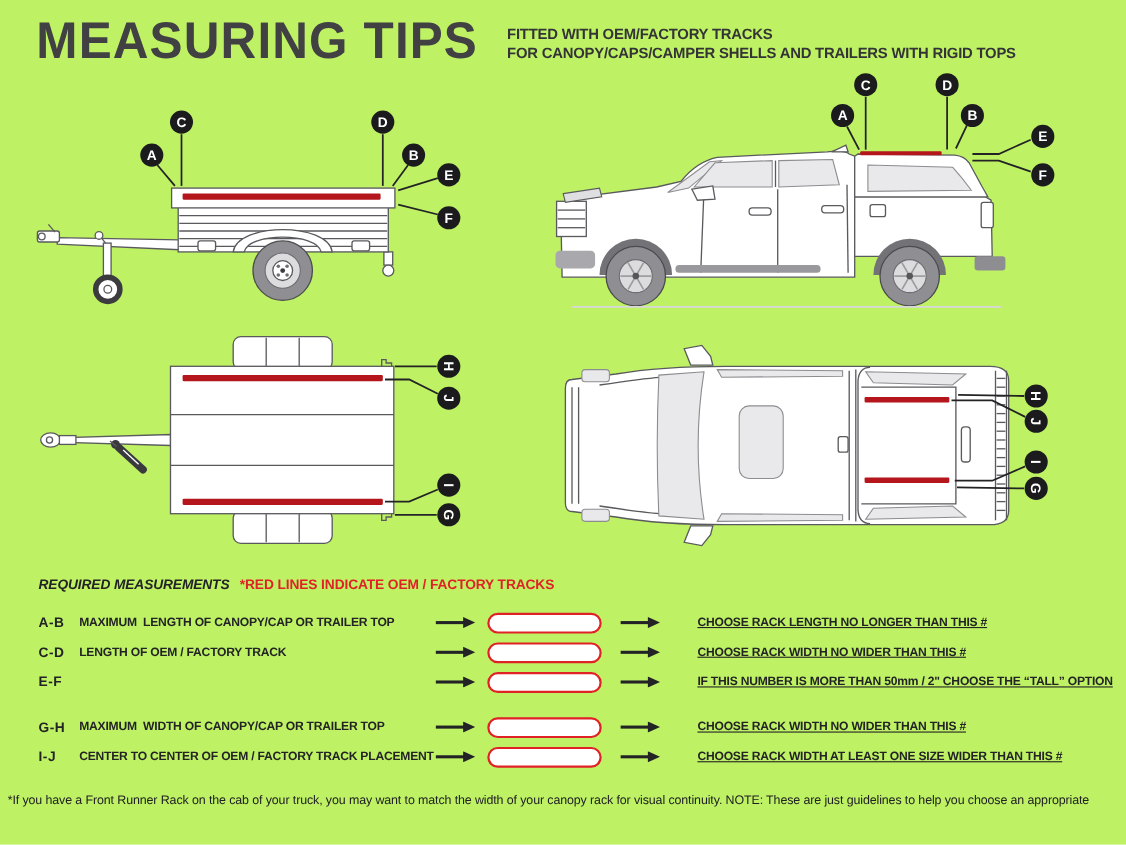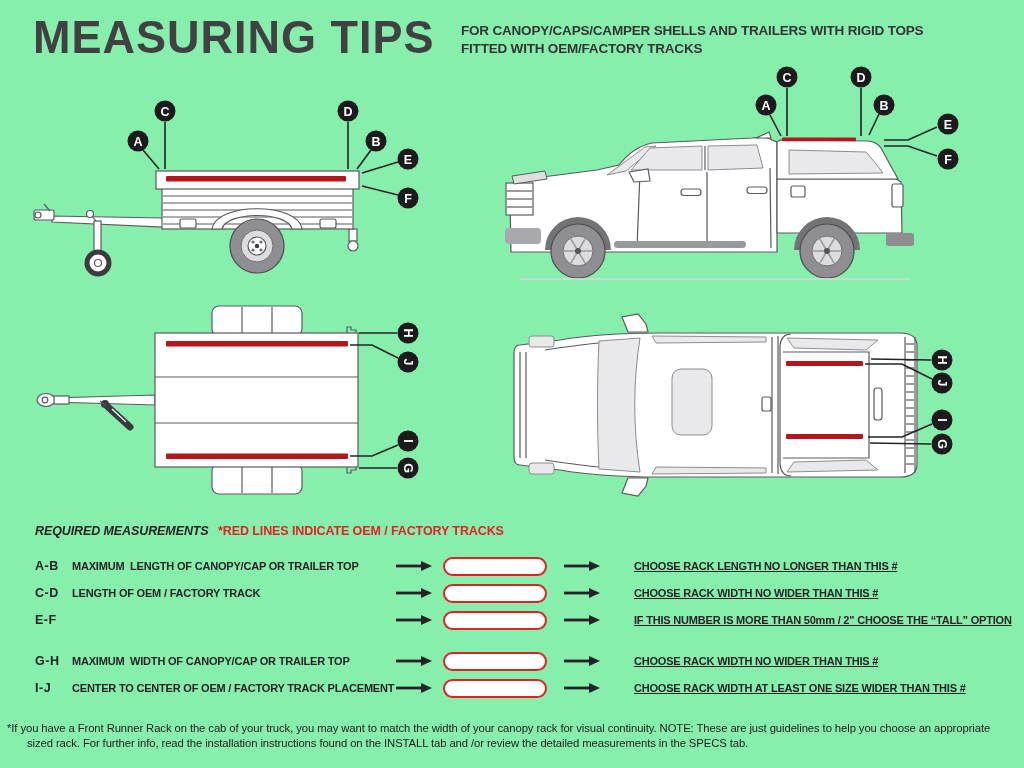--- a/index.html
+++ b/index.html
@@ -1,16 +1,16 @@
 <!DOCTYPE html>
 <html><head>
 <meta charset="utf-8">
 <style>
   html,body{margin:0;padding:0;background:#fff;}
-  #canvas{position:relative;width:1024px;height:768px;background:#86efac;overflow:hidden;
+  #canvas{position:relative;width:1024px;height:768px;background:#bef264;overflow:hidden;
           font-family:"Liberation Sans",sans-serif;color:#232325;}
   .abs{position:absolute;}
   
   .title{left:33px;top:10px;font-size:45px;font-weight:bold;letter-spacing:1px;color:#414143;
          transform:scaleY(1.04);transform-origin:top left;white-space:nowrap;}
   .subtitle{left:461px;top:22px;width:540px;font-size:13.5px;font-weight:bold;line-height:18px;
             letter-spacing:-0.2px;color:#343436;}
   .subtitle .l{display:block;}
   
   .legend-black{left:35px;top:524px;font-size:12.5px;font-weight:bold;color:#232325;letter-spacing:-0.1px;font-style:italic;}
@@ -41,22 +41,22 @@
   svg .dk{fill:#737377;}
   svg .spk{stroke:#9a9a9e;stroke-width:1.5;}
 </style>
 </head>
 <body>
 
 <div id="canvas">
 
   <div class="abs title">MEASURING TIPS</div>
   <div class="abs subtitle">
+    <span class="l">FITTED WITH OEM/FACTORY TRACKS</span>
     <span class="l">FOR CANOPY/CAPS/CAMPER SHELLS AND TRAILERS WITH RIGID TOPS</span>
-    <span class="l">FITTED WITH OEM/FACTORY TRACKS</span>
   </div>
 
   <svg class="abs" style="left:0;top:0" width="1024" height="768" viewBox="0 0 1024 768">
 
     <g>
       <polygon class="wh" points="163,218 163,227 52,222 52,216"></polygon>
       <rect class="wh" x="34" y="210" width="20" height="10" rx="2"></rect>
       <line class="ln" x1="44" y1="204" x2="50" y2="211"></line>
       <circle class="wh" cx="38" cy="215" r="3"></circle>
       <rect class="wh" x="94" y="221" width="7" height="30"></rect>
@@ -387,16 +387,15 @@
     <div class="pill"></div>
     <svg class="arr" style="left:564px" width="36" height="10" viewBox="0 0 36 10">
         <rect x="0" y="3.6" width="26" height="2.8" fill="#232325"></rect>
         <polygon points="25,0 36,5 25,10" fill="#232325"></polygon>
       </svg>
     <div class="rinstr"><span class="l">CHOOSE RACK WIDTH AT LEAST ONE SIZE WIDER THAN THIS #</span><span class="l"></span></div>
   </div>
 
   <div class="abs footnote">
     <span class="l">*If you have a Front Runner Rack on the cab of your truck, you may want to match the width of your canopy rack for visual continuity. NOTE: These are just guidelines to help you choose an appropriate</span>
-    <span class="l l2">sized rack. For further info, read the installation instructions found on the INSTALL tab and /or review the detailed measurements in the SPECS tab.</span>
   </div>
 
 </div>
 
 </body></html>

